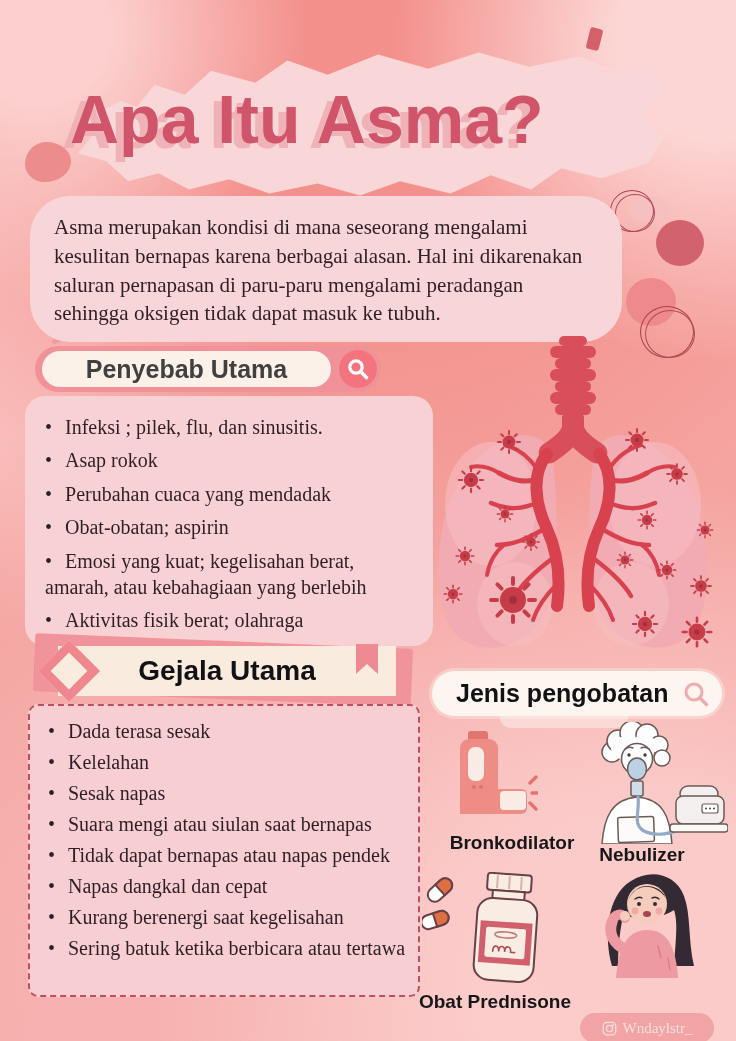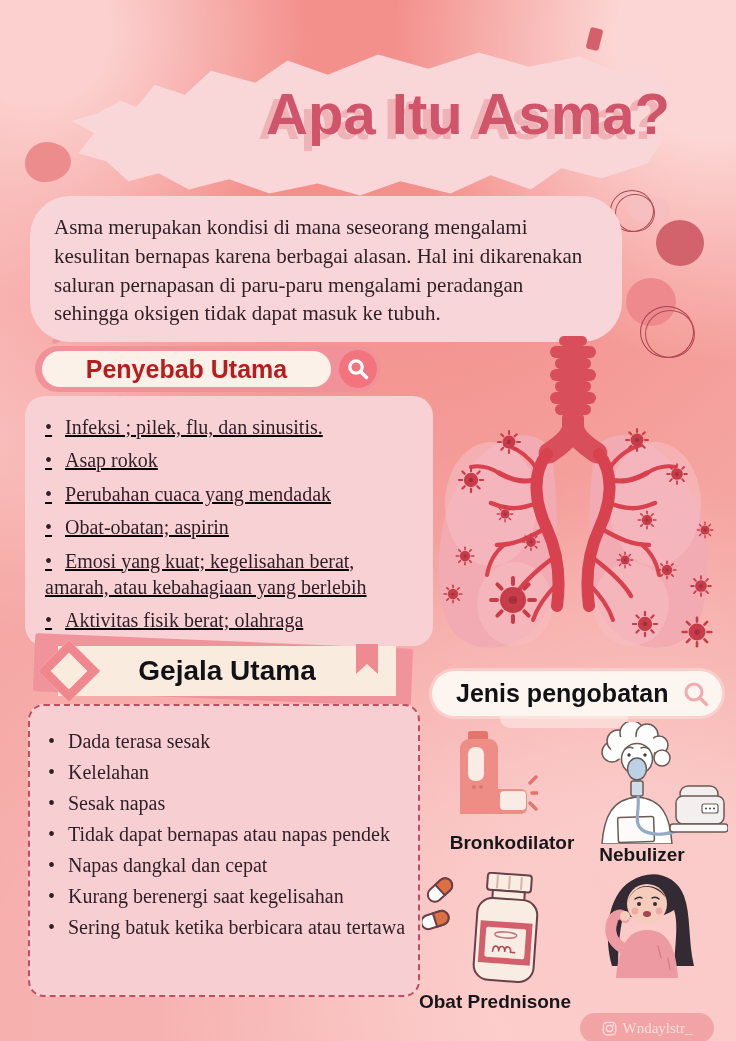--- a/index.html
+++ b/index.html
@@ -28,55 +28,55 @@
   .circle-mid   { left:626px; top:278px; width:50px; height:48px; background:#ee8a8e; border-radius:50%; }
   .ring2 { left:640px; top:306px; width:54px; height:52px; }
   .ring2b{ left:645px; top:310px; width:50px; height:48px; border-color:#b04a55; }
   .swirl1 { left:-70px; top:600px; width:430px; height:480px; background:radial-gradient(closest-side, rgba(248,178,176,.55), rgba(248,178,176,0)); }
   .swirl2 { left:330px; top:700px; width:480px; height:420px; background:radial-gradient(closest-side, rgba(250,200,198,.5), rgba(250,200,198,0)); }
   .speck { width:9px; height:5px; background:#ef99a0; border-radius:2px; }
 
   
   .title-splat { left:58px; top:42px; width:624px; height:162px; }
   .page-title {
-    left:70px; top:80px; width:600px; text-align:right;
-    font-size:58px; font-weight:bold; letter-spacing:0; color:#d0556a;
+    left:70px; top:80px; width:600px; text-align:left;
+    font-size:68px; font-weight:bold; letter-spacing:0; color:#d0556a;
     text-shadow:-8px 5px 0 rgba(238,176,180,.95);
   }
 
   
   .intro-box {
     left:30px; top:196px; width:592px; height:146px; background:#f8d5d8;
     border-radius:40px; padding:17px 24px 0 24px;
   }
   .intro-box p {
     font-family:"Liberation Serif", serif; font-size:21px; line-height:1.37;
     color:#2e1f27;
   }
 
   
   .causes-pill { left:35px; top:346px; width:346px; height:46px; background:#f1929a; border-radius:24px; }
   .causes-pill .inner {
     position:absolute; left:7px; top:5px; right:50px; bottom:5px;
     background:#fbf1e9; border-radius:20px;
     display:flex; align-items:center; justify-content:center;
   }
-  .causes-pill .inner span { font-size:25px; font-weight:bold; color:#b91c1c; }
+  .causes-pill .inner span { font-size:25px; font-weight:bold; color:#404040; }
   .causes-pill .mag-circle {
     position:absolute; right:4px; top:4px; width:38px; height:38px;
     background:#f3747e; border-radius:50%;
     display:flex; align-items:center; justify-content:center;
   }
 
   
   .causes-box {
     left:25px; top:396px; width:408px; height:250px; background:#f8d1d5;
     border-radius:20px; padding:18px 12px 0 20px;
   }
-  .causes-box ul { list-style:none;text-decoration:underline; }
+  .causes-box ul { list-style:none; }
   .causes-box li {
     font-family:"Liberation Serif", serif; font-size:20px; line-height:1.32;
     color:#2e1f27; margin-bottom:7px;
   }
   .causes-box li::before { content:"•"; margin-right:13px; }
 
   
   .lungs { left:412px; top:332px; width:322px; height:326px; }
 
   
@@ -88,21 +88,21 @@
   .symptoms-banner span { font-size:28px; font-weight:bold; color:#121216; }
   .symptoms-diamond {
     left:47px; top:649px; width:44px; height:44px; background:#f9ecdf;
     border:9px solid #f0868e; transform:rotate(45deg);
   }
   .bookmark { left:356px; top:644px; }
 
   
   .symptoms-box {
     left:28px; top:704px; width:392px; height:293px; background:#f7ced2;
-    border:2px dashed #bf4f5e; border-radius:16px; padding:22px 10px 0 14px;
+    border:2px dashed #bf4f5e; border-radius:10px; padding:12px 10px 0 14px;
   }
   .symptoms-box ul { list-style:none; }
   .symptoms-box li {
     position:relative; font-family:"Liberation Serif", serif; font-size:20px;
     line-height:1.3; color:#2e1f27; margin-bottom:5px; padding-left:24px;
   }
   .symptoms-box li::before { content:"•"; position:absolute; left:4px; }
 
   
   .treat-pill {
@@ -273,20 +273,21 @@
   <div class="abs symptoms-diamond"></div>
   <svg class="abs bookmark" width="22" height="30" viewBox="0 0 22 30">
     <path d="M0,0 H22 V30 L11,20 L0,30 Z" fill="#ef8a92"></path>
   </svg>
 
   <div class="abs symptoms-box">
     <ul>
       <li>Dada terasa sesak</li>
       <li>Kelelahan</li>
       <li>Sesak napas</li>
+      <li>Suara mengi atau siulan saat bernapas</li>
       <li>Tidak dapat bernapas atau napas pendek</li>
       <li>Napas dangkal dan cepat</li>
       <li>Kurang berenergi saat kegelisahan</li>
       <li>Sering batuk ketika berbicara atau tertawa</li>
     </ul>
   </div>
 
   <div class="abs treat-tab"></div>
   <div class="abs treat-pill">
     <span>Jenis pengobatan</span>

